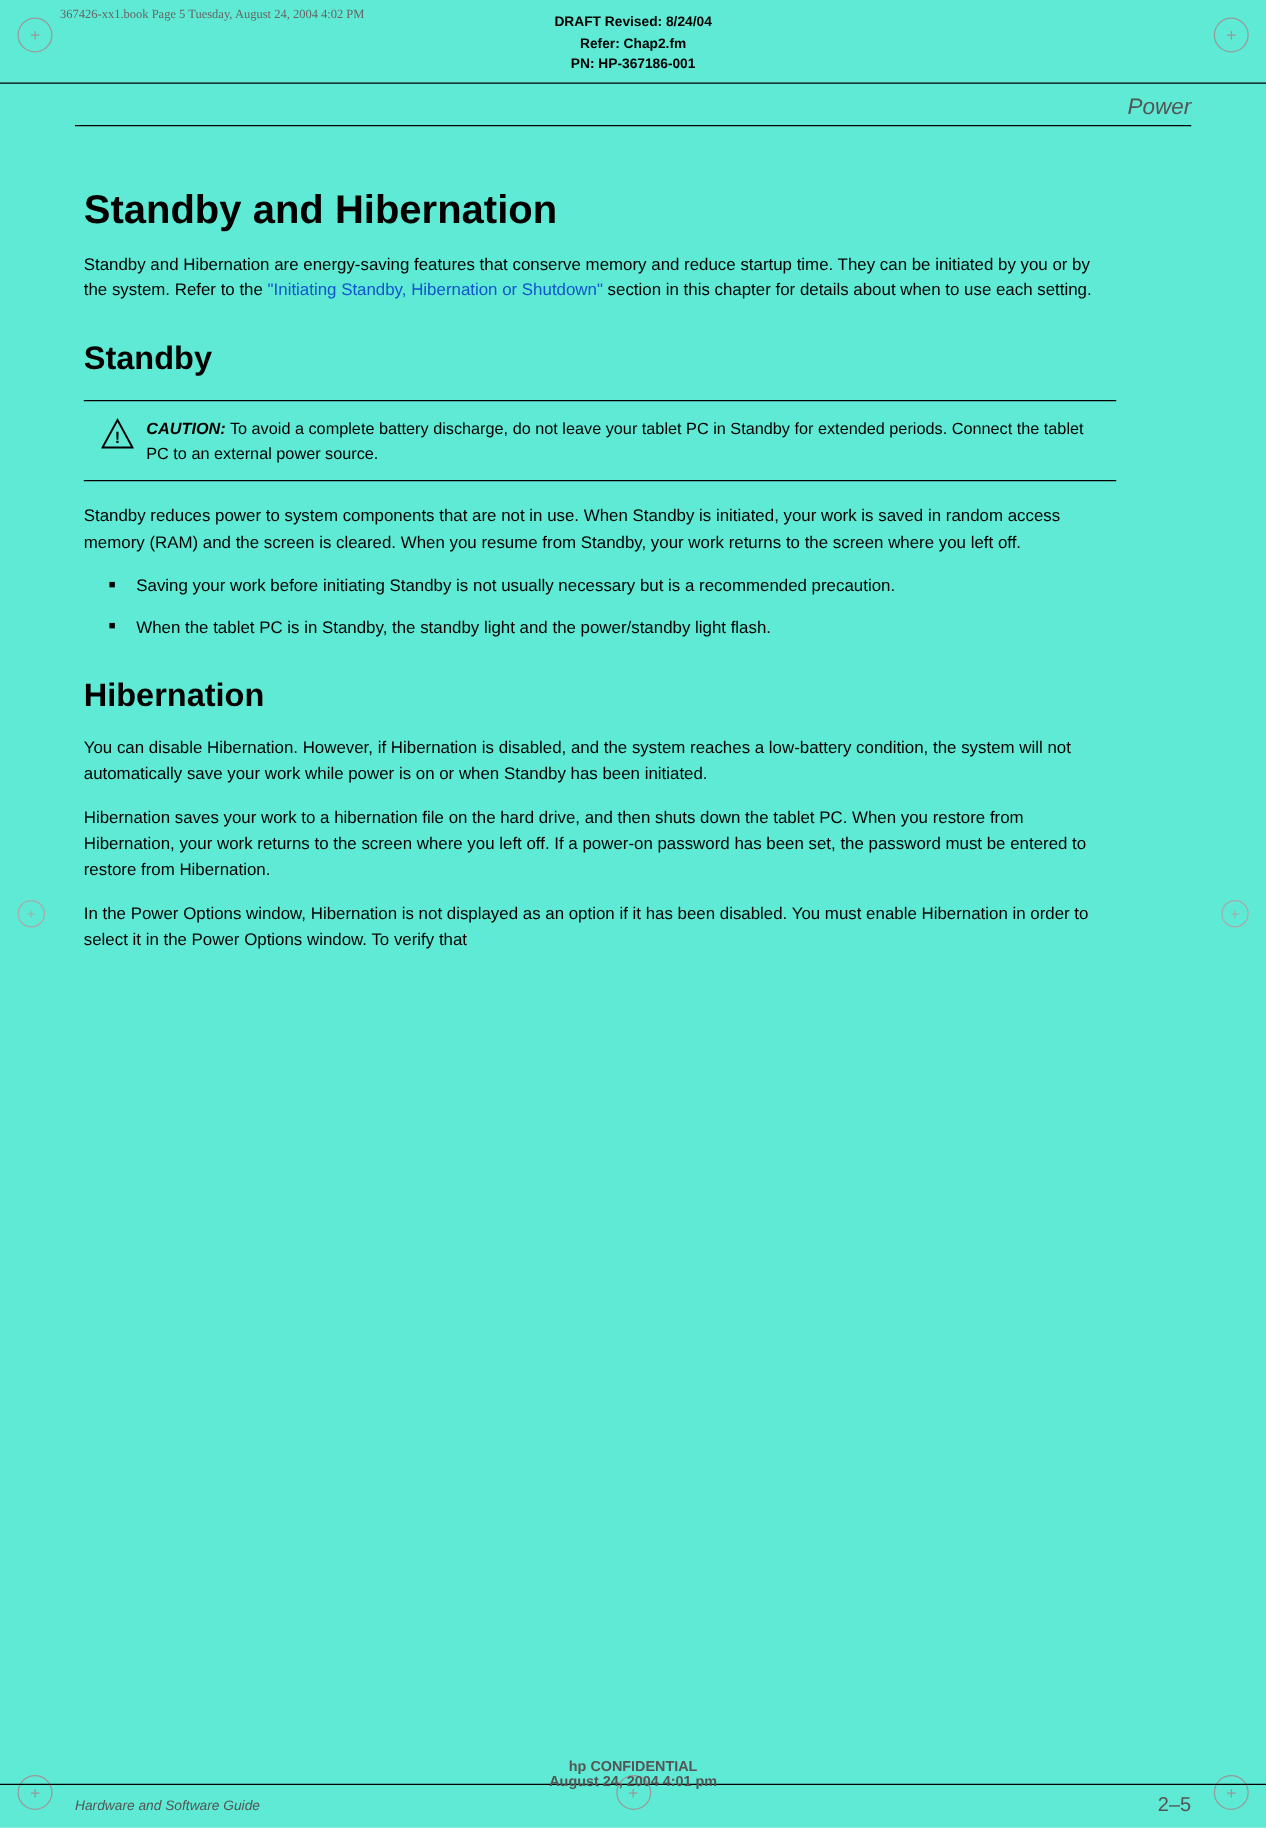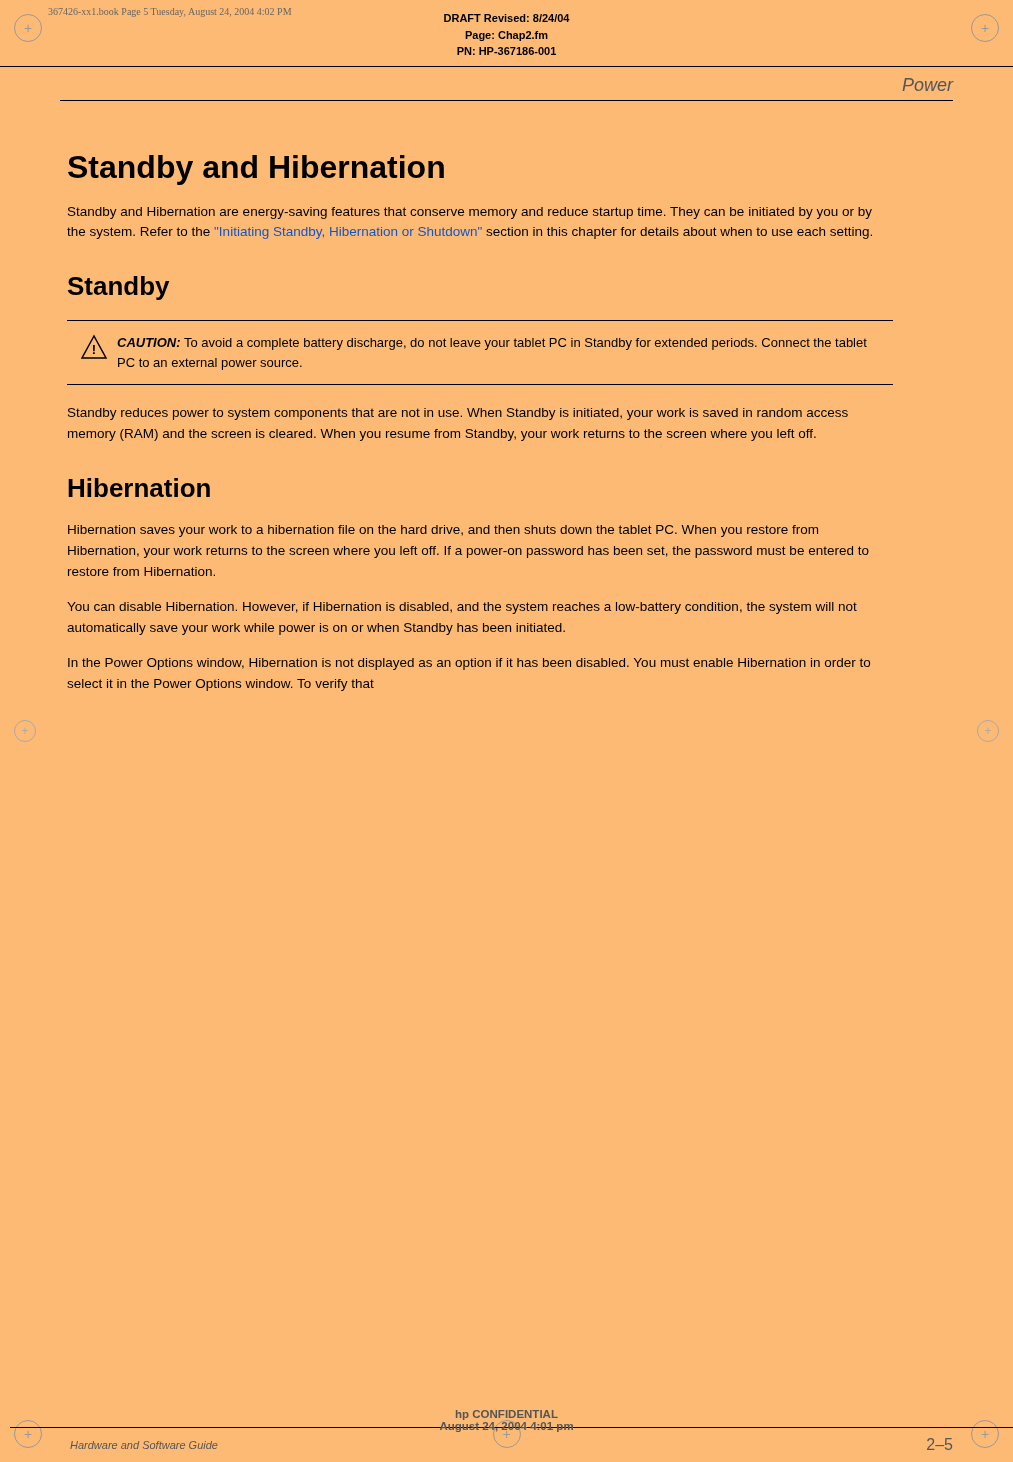--- a/index.html
+++ b/index.html
@@ -9,21 +9,21 @@
       font-family: Arial, Helvetica, sans-serif;
       width: 1013px;
       min-height: 1462px;
       position: relative;
       color: #000;
     }
 
     .page-wrapper {
       width: 1013px;
       min-height: 1462px;
-      background: #fdba74;
+      background: #5eead4;
       position: relative;
       padding: 0;
     }
 
     
     .header-bar {
       text-align: center;
       padding: 10px 20px 6px 20px;
       border-bottom: 1px solid #000;
       position: relative;
@@ -180,21 +180,21 @@
       left: 0;
       top: 2px;
       font-size: 9px;
       color: #000;
     }
 
     
     .footer-area {
       position: absolute;
       bottom: 0;
-      left: 10px;
+      left: 0;
       right: 0;
       border-top: 1px solid #000;
       padding: 8px 60px;
       display: flex;
       justify-content: space-between;
       align-items: center;
     }
 
     .footer-left {
       font-size: 11px;
@@ -266,21 +266,21 @@
   <div class="reg-mark reg-bl"></div>
   <div class="reg-mark reg-br"></div>
   <div class="reg-bc"></div>
 
   <div class="reg-mid-left"></div>
   <div class="reg-mid-right"></div>
 
   <div class="header-bar">
     <div class="header-draft">
       <div>DRAFT Revised: 8/24/04</div>
-      <div>Page: Chap2.fm</div>
+      <div>Refer: Chap2.fm</div>
       <div>PN: HP-367186-001</div>
     </div>
     <div style="position:absolute;top:6px;left:48px;font-size:10px;color:#666;font-family:Liberation Serif, serif;">367426-xx1.book  Page 5  Tuesday, August 24, 2004  4:02 PM</div>
   </div>
 
   <div class="chapter-label">Power</div>
   <hr class="chapter-divider">
 
   <div class="content-area">
 
@@ -297,25 +297,29 @@
         <polygon points="13,2 25,24 1,24" fill="none" stroke="#000" stroke-width="1.5"></polygon>
         <text x="13" y="20" text-anchor="middle" font-size="13" font-weight="bold" font-family="Arial" fill="#000">!</text>
       </svg>
       <div class="caution-text">
         <strong>CAUTION:</strong><span> To avoid a complete battery discharge, do not leave your tablet PC in Standby for extended periods. Connect the tablet PC to an external power source.</span>
       </div>
     </div>
 
     <p class="body-text">Standby reduces power to system components that are not in use. When Standby is initiated, your work is saved in random access memory (RAM) and the screen is cleared. When you resume from Standby, your work returns to the screen where you left off.</p>
 
+    <ul class="bullet-list">
+      <li>Saving your work before initiating Standby is not usually necessary but is a recommended precaution.</li>
+      <li>When the tablet PC is in Standby, the standby light and the power/standby light flash.</li>
+    </ul>
 
     <h2 class="section-title-sub">Hibernation</h2>
 
+    <p class="body-text">You can disable Hibernation. However, if Hibernation is disabled, and the system reaches a low-battery condition, the system will not automatically save your work while power is on or when Standby has been initiated.</p>
     <p class="body-text">Hibernation saves your work to a hibernation file on the hard drive, and then shuts down the tablet PC. When you restore from Hibernation, your work returns to the screen where you left off. If a power-on password has been set, the password must be entered to restore from Hibernation.</p>
-    <p class="body-text">You can disable Hibernation. However, if Hibernation is disabled, and the system reaches a low-battery condition, the system will not automatically save your work while power is on or when Standby has been initiated.</p>
     <p class="body-text">In the Power Options window, Hibernation is not displayed as an option if it has been disabled. You must enable Hibernation in order to select it in the Power Options window. To verify that</p>
 
   </div>
 
   <div class="footer-area">
     <div class="footer-left">Hardware and Software Guide</div>
     <div class="footer-right">2–5</div>
   </div>
 
   <div class="footer-center-bottom">

